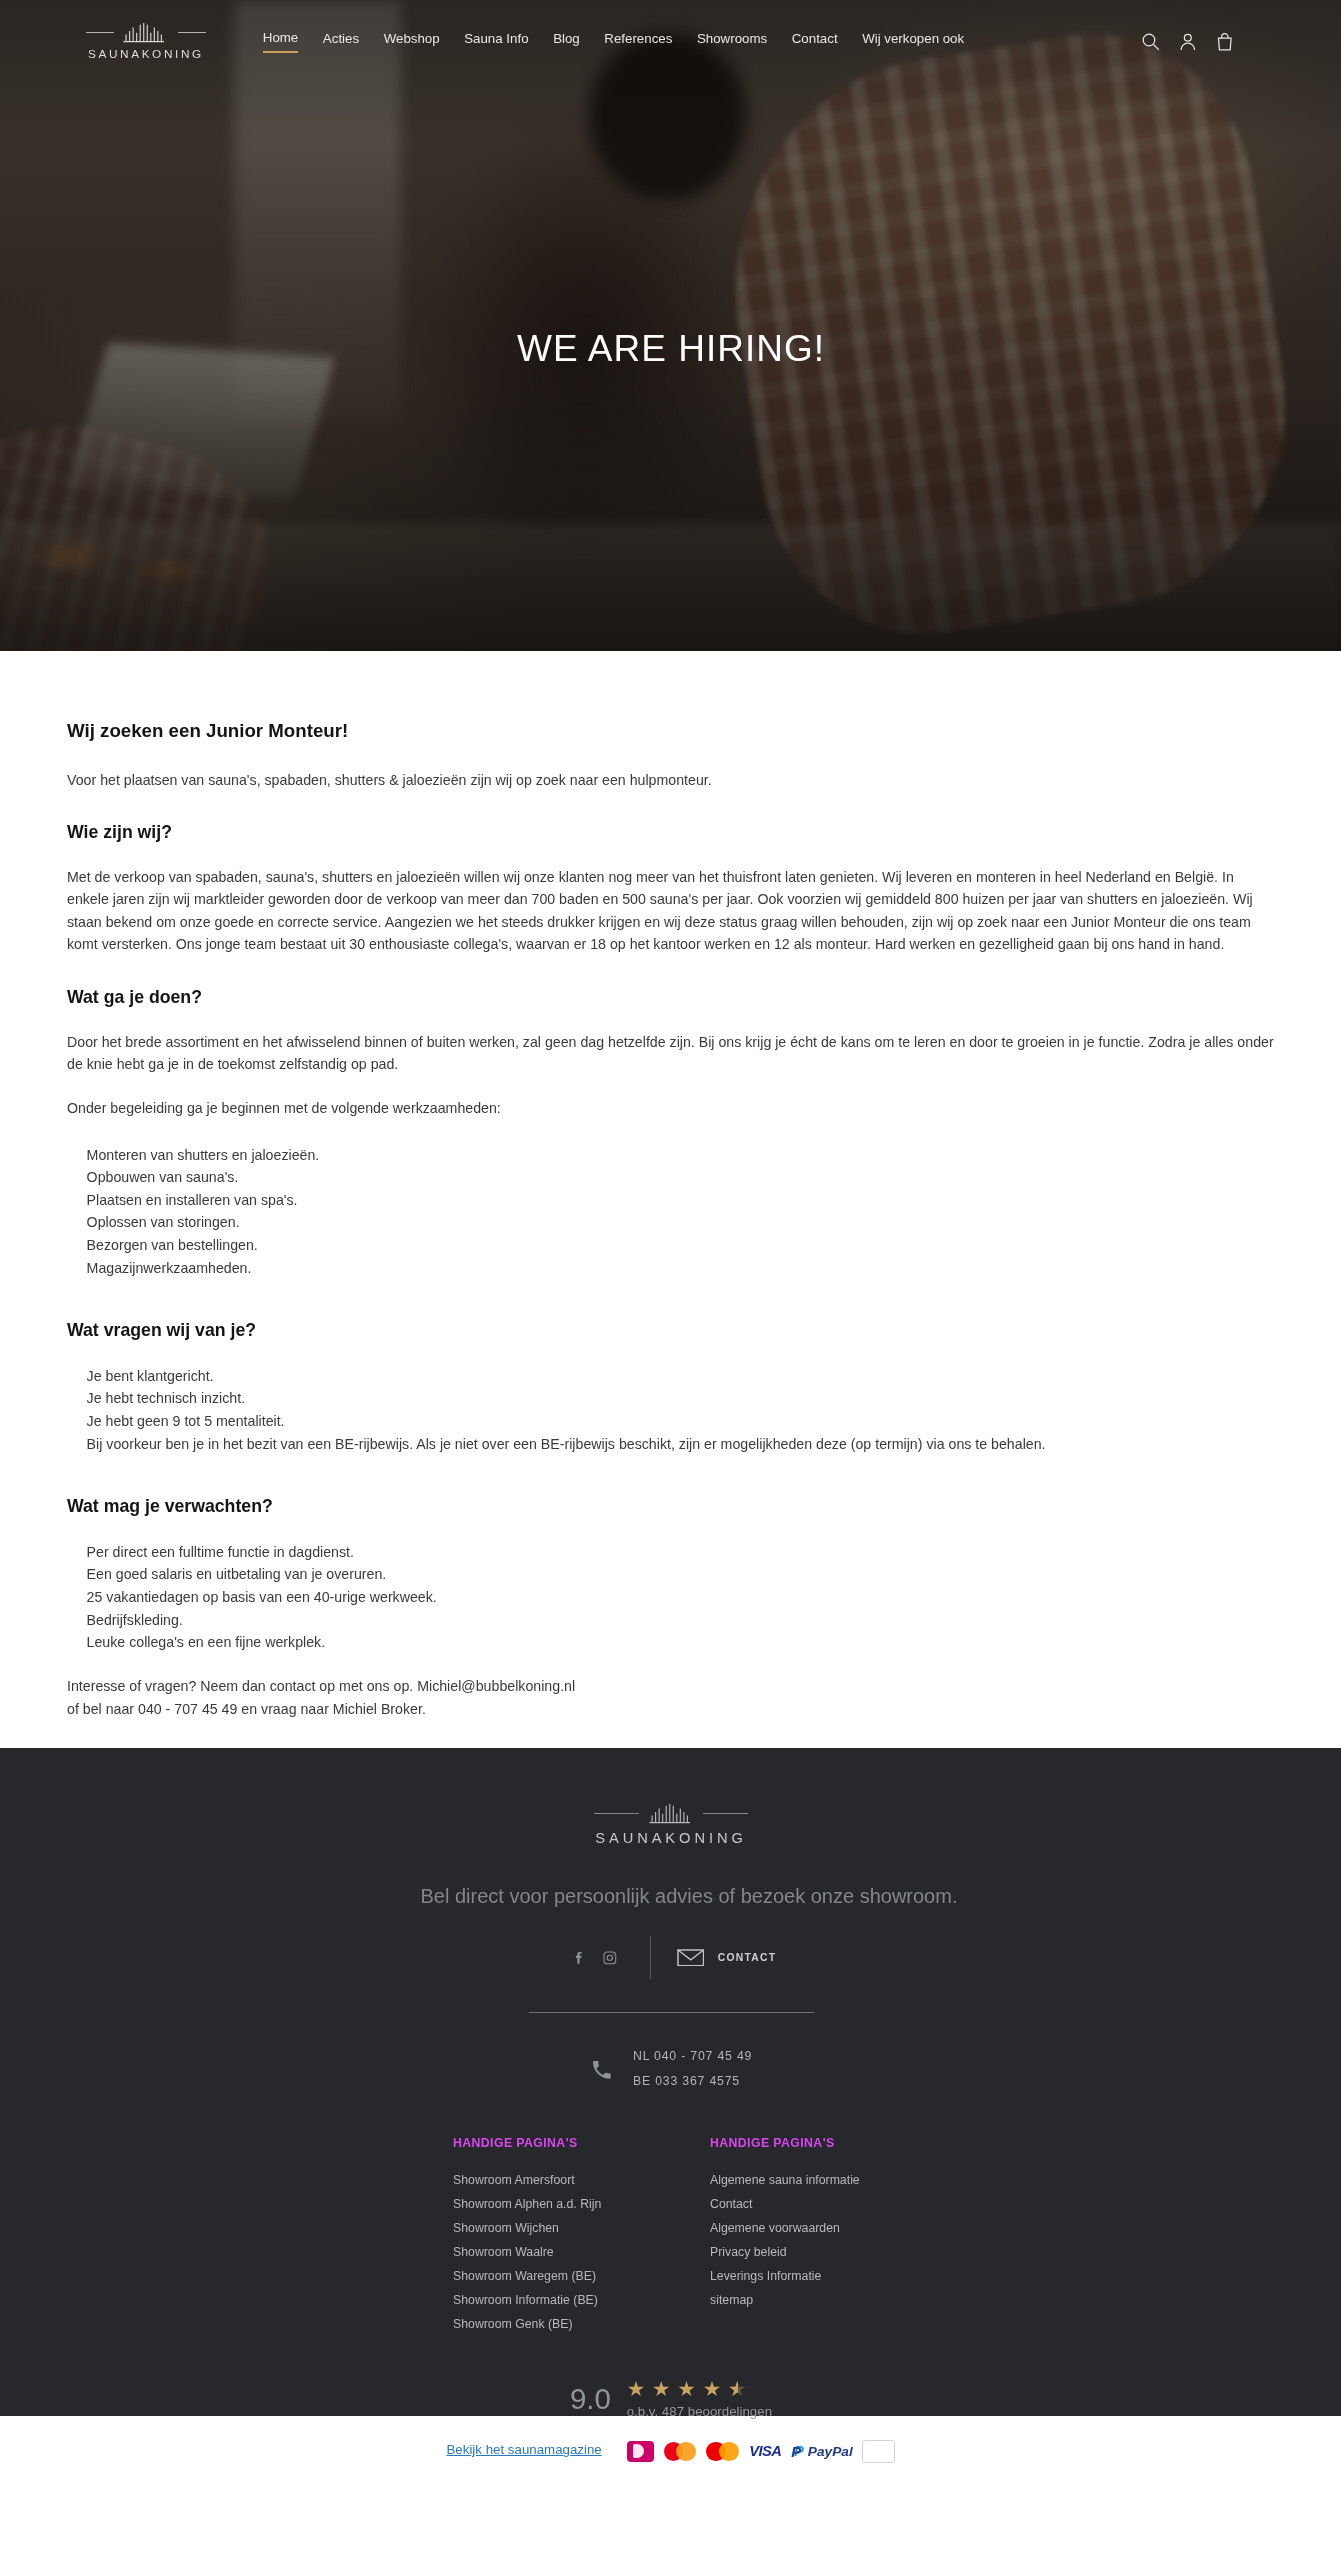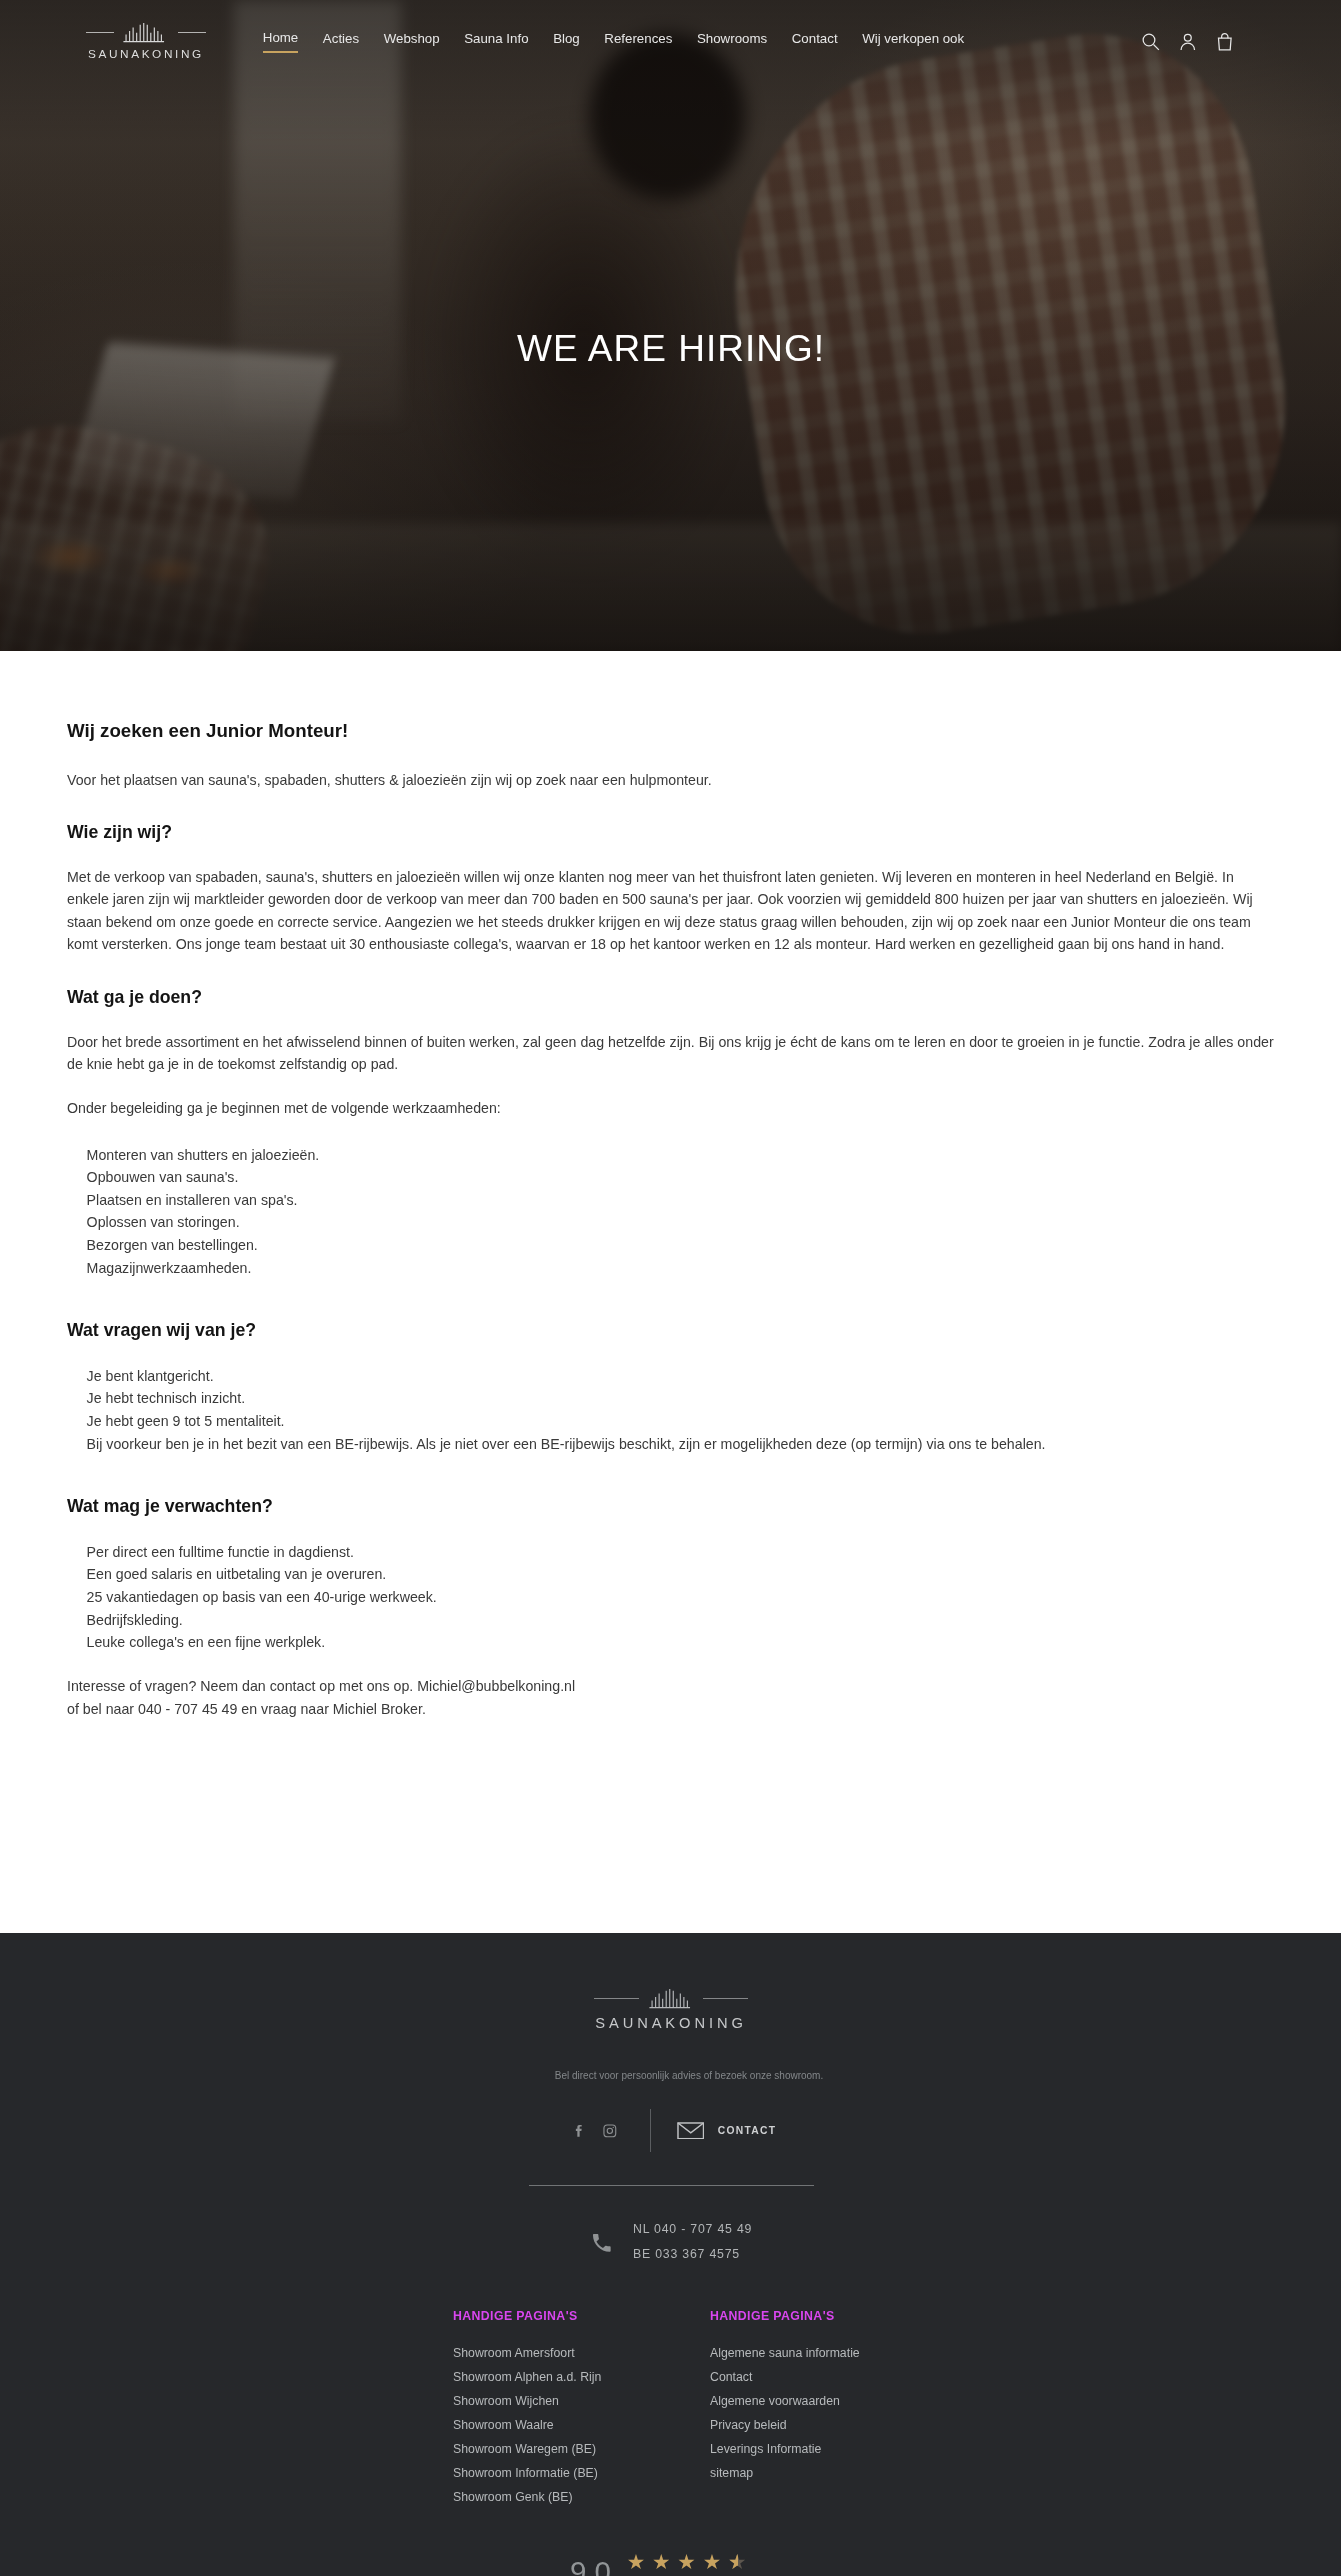--- a/index.html
+++ b/index.html
@@ -50,34 +50,34 @@
   .logo-crown-row{display:flex;align-items:center;gap:5.9px;}
   .logo-line{display:block;width:27.5px;height:1px;background:rgba(225,225,225,.75);}
   .logo-text{color:#dedede;font-size:11.8px;letter-spacing:2.6px;}
   .main-nav{display:flex;gap:24.6px;margin-left:57px;align-items:center;}
   .nav-link{color:#e8e8e8;font-size:13.3px;padding-bottom:5.9px;cursor:pointer;white-space:nowrap;}
   .nav-link.active{border-bottom:2px solid #C8A35F;}
   .header-icons{margin-left:auto;display:flex;gap:15.7px;align-items:center;}
   .hicon{cursor:pointer;display:inline-flex;}
 
   
-  .article{box-sizing:border-box;height:1282px;padding:69px 67px 0;color:#3a3a3a;font-size:14.2px;}
+  .article{box-sizing:border-box;height:1097px;padding:69px 67px 0;color:#3a3a3a;font-size:14.2px;}
   .article h1{font-size:18.7px;color:#141414;margin:0 0 26.5px;font-weight:bold;}
   .article h2{font-size:17.7px;color:#141414;margin:31px 0 22.6px;font-weight:bold;}
   .article h2.mt-lg{margin-top:41px;}
   .article p{margin:0 0 21.6px;line-height:22.6px;}
   .plain-list{list-style:none;margin:23.6px 0 21.6px;padding:0 0 0 19.6px;line-height:22.6px;}
   .outro{margin-top:25.5px;}
 
   
   .footer{box-sizing:border-box;height:668px;background:#26282B;color:#9a9ea1;}
   .f-logo{padding-top:55px;display:flex;flex-direction:column;align-items:center;gap:5.9px;}
   .f-logo .logo-line{width:45px;background:rgba(150,152,154,.85);}
   .f-logo-text{color:#c7c9cb;font-size:14.7px;letter-spacing:3.9px;}
-  .f-tagline{text-align:center;color:#83878a;font-size:10px;margin-top:39px;margin-left:36px;}
+  .f-tagline{text-align:center;color:#83878a;font-size:20px;margin-top:39px;margin-left:36px;}
   .f-social{display:flex;align-items:center;justify-content:center;margin-top:27.5px;}
   .f-social .sicon{cursor:pointer;display:inline-flex;margin:0 5.9px;}
   .f-sep{width:1px;height:43px;background:#5a5d60;margin:0 25.5px;}
   .f-contact{display:flex;align-items:center;gap:13.7px;cursor:pointer;}
   .f-contact-label{color:#cfd1d3;font-size:10.3px;font-weight:bold;letter-spacing:1.3px;}
   .f-divider{width:285px;margin:33px auto 0;border-top:1px solid #717476;}
   .f-phone{display:flex;justify-content:center;align-items:center;gap:19.6px;margin-top:31px;}
   .f-phone-nums{font-size:12.3px;letter-spacing:0.8px;color:#b2b5b7;line-height:25.5px;}
   .f-cols{display:flex;justify-content:center;gap:43px;margin-top:41px;}
   .f-col1{width:214px;}

